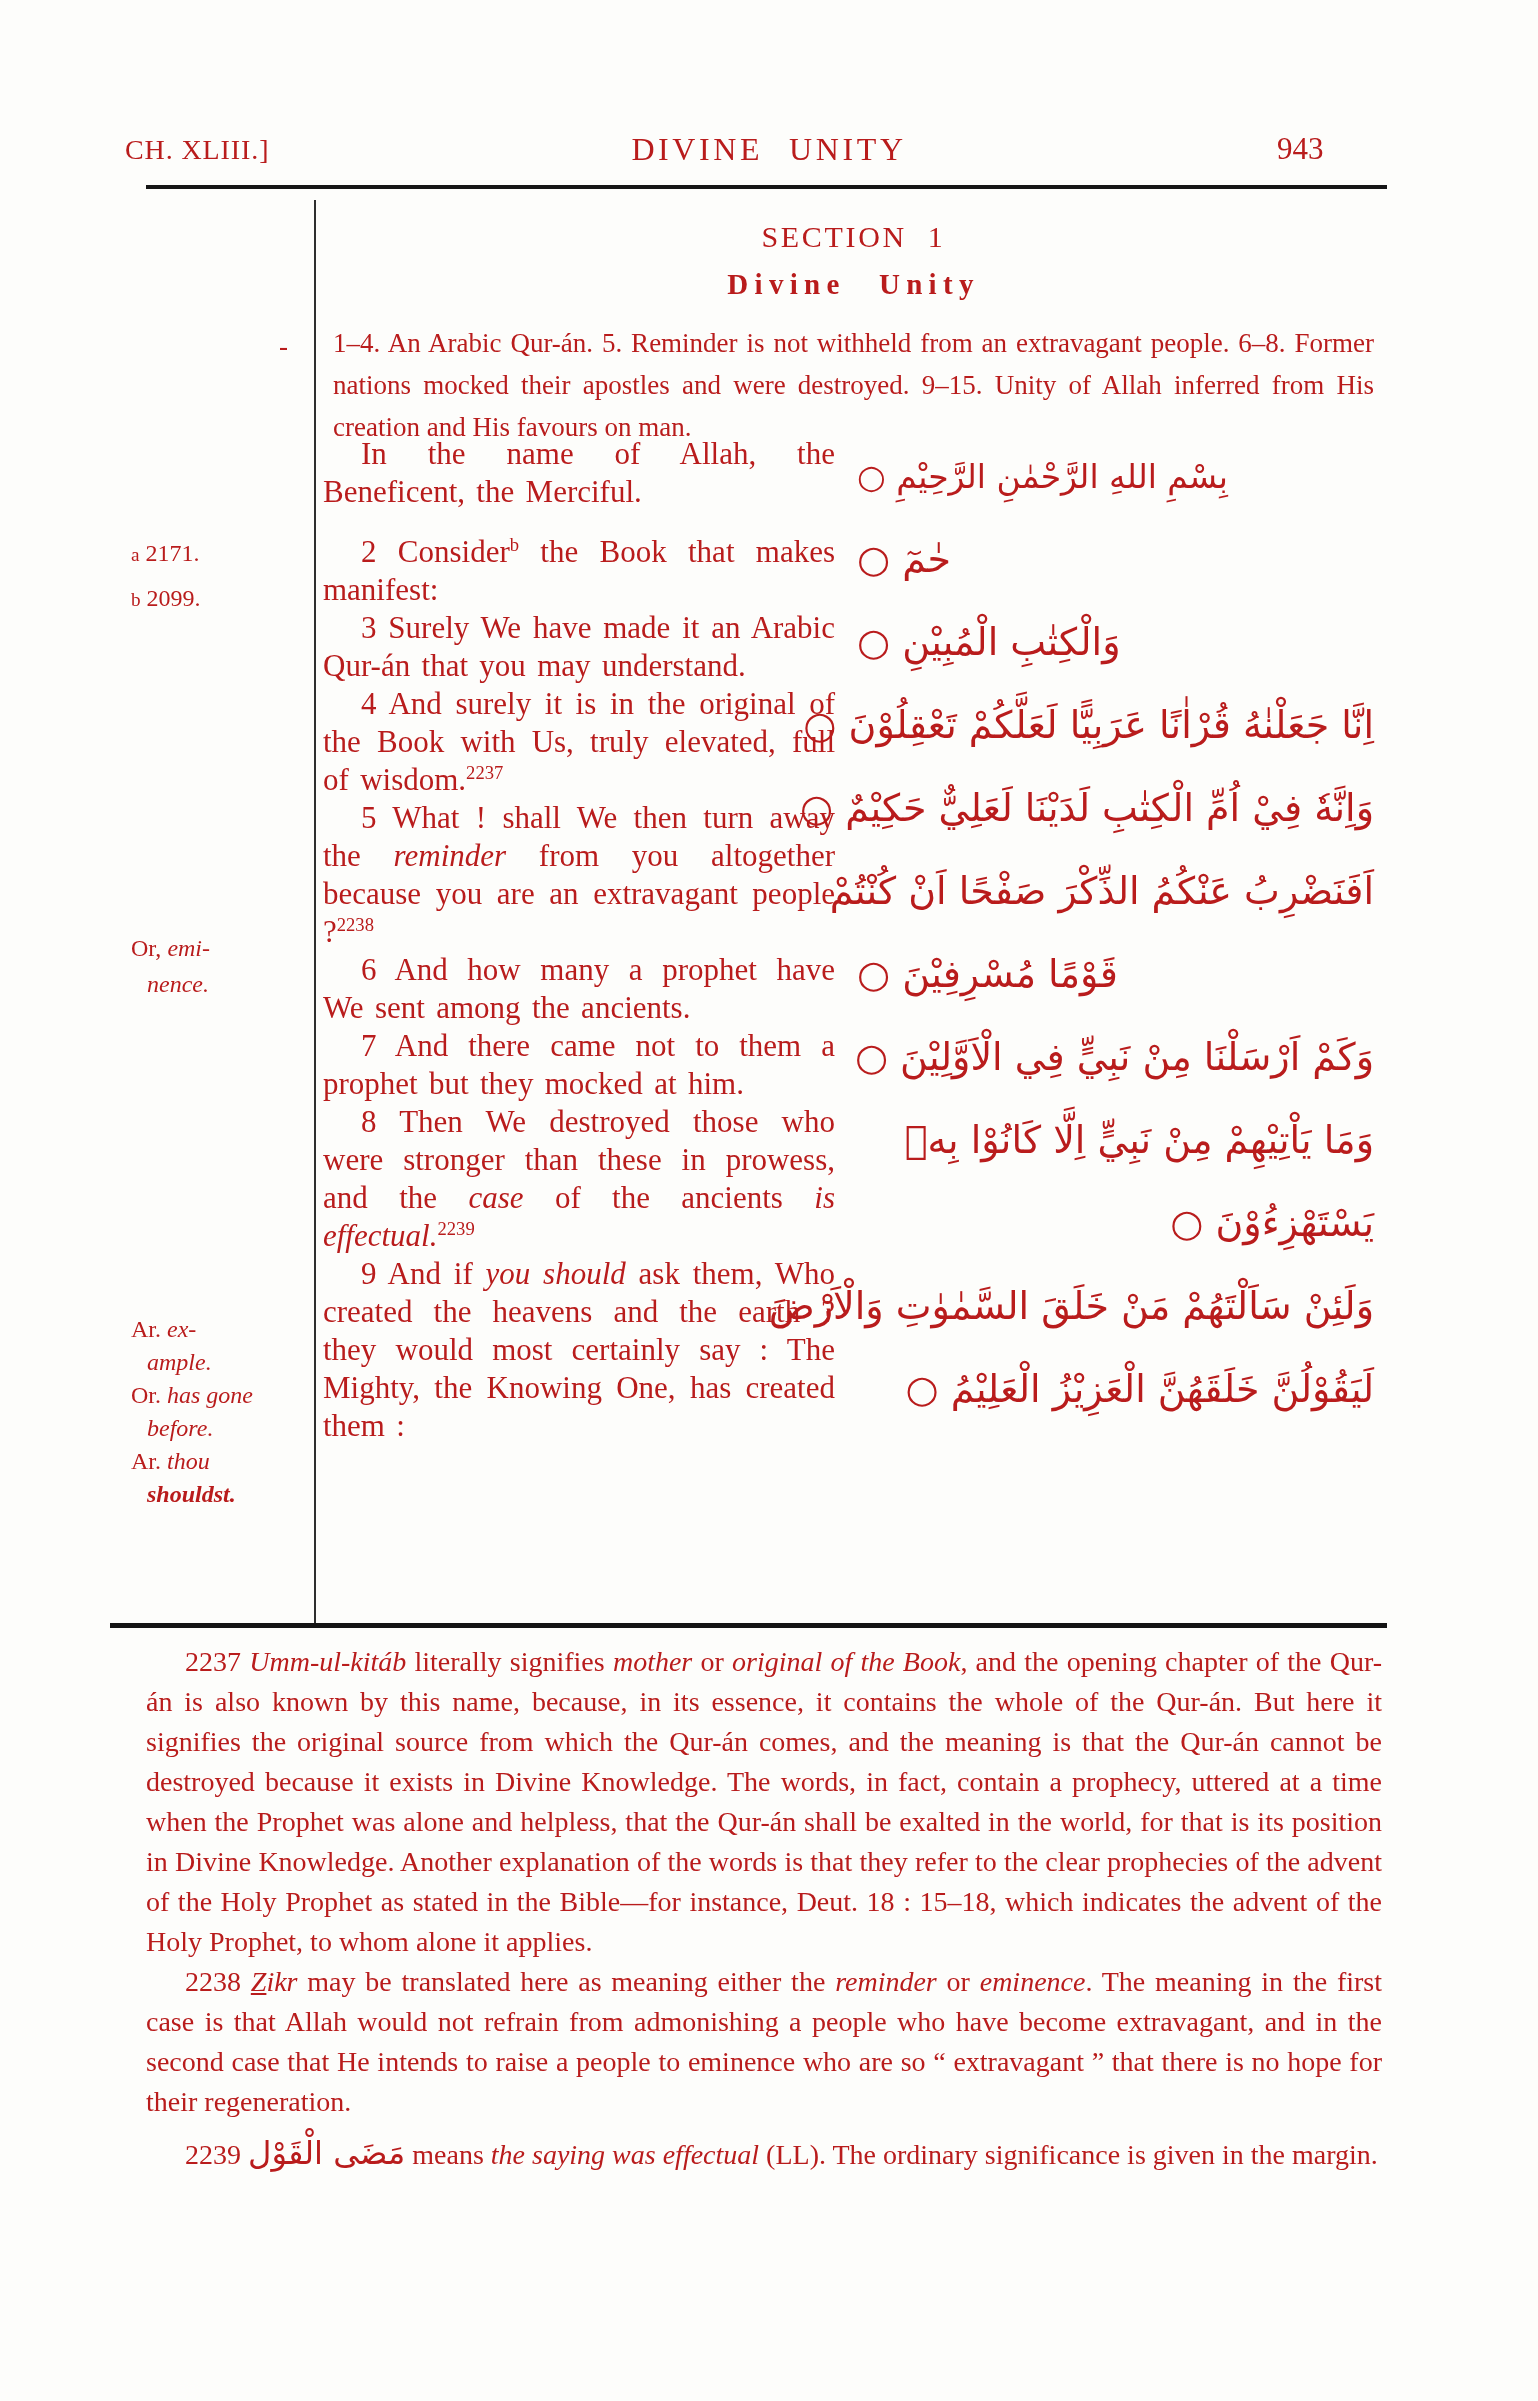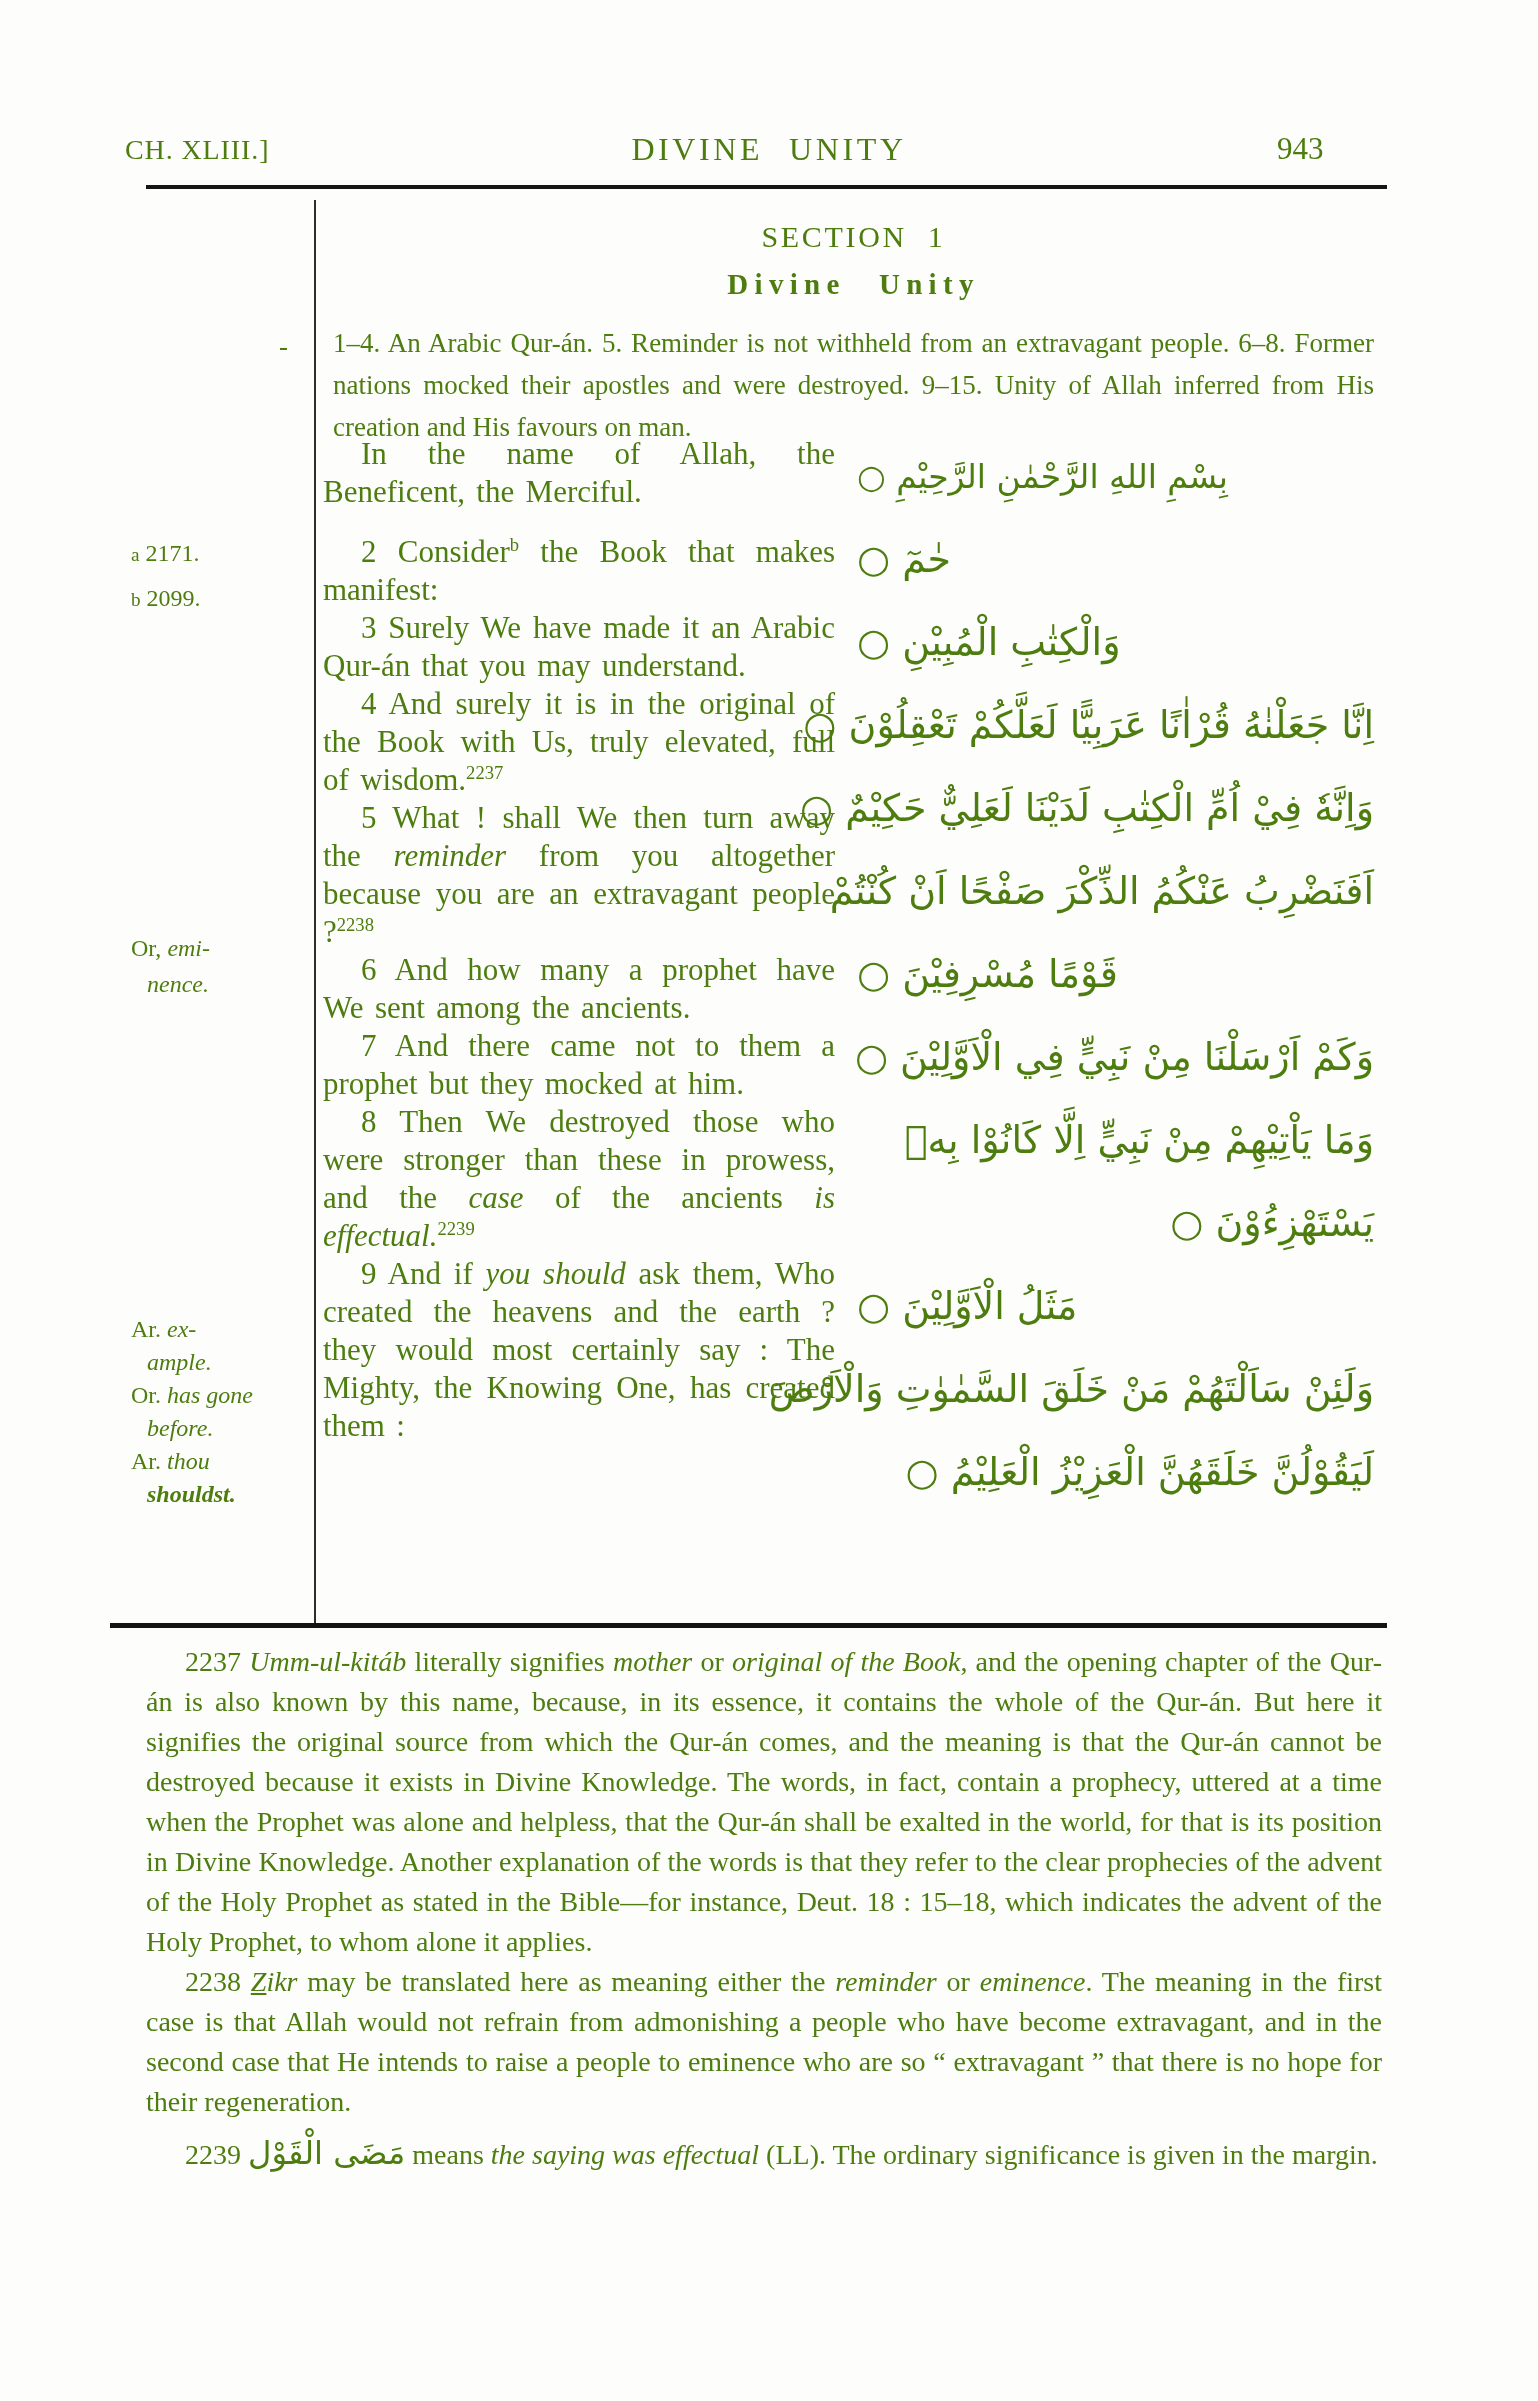--- a/index.html
+++ b/index.html
@@ -1,18 +1,18 @@
 <!DOCTYPE html>
 <html style="font-size:14.3px"><head>
 <meta charset="utf-8">
 <style>
   html,body{margin:0;padding:0;background:#ffffff;}
   .page{
     position:relative;width:1538px;height:2401px;background:#fdfdfb;
-    font-family:"Liberation Serif",serif;color:#4d7c0f;overflow:hidden;
+    font-family:"Liberation Serif",serif;color:#b91c1c;overflow:hidden;
   }
   .chapter{position:absolute;left:125px;top:134px;font-size:28px;letter-spacing:0.9px;}
   .title{position:absolute;left:0;top:131px;width:1538px;text-align:center;font-size:32px;letter-spacing:3.6px;word-spacing:14.3px;}
   .pageno{position:absolute;left:1277px;top:131px;font-size:31px;}
   .header-rule{position:absolute;left:146px;top:185px;width:1241px;height:3.6px;background:#161616;}
   .divider{position:absolute;left:314px;top:200px;width:1.8px;height:1424px;background:#2e2e2e;}
   .section-label{position:absolute;left:331px;top:220px;width:1045px;text-align:center;font-size:30px;letter-spacing:2.7px;word-spacing:10.7px;}
   .section-title{position:absolute;left:331px;top:268px;width:1045px;text-align:center;font-size:29px;font-weight:bold;letter-spacing:6.3px;word-spacing:19.7px;}
   .stray{position:absolute;left:279px;top:331px;font-size:27px;}
   .summary{position:absolute;left:333px;top:322px;width:1041px;font-size:27px;line-height:42px;text-align:justify;}
@@ -75,21 +75,20 @@
     <div class="aline c sm">بِسْمِ اللهِ الرَّحْمٰنِ الرَّحِيْمِ ○</div>
     <div class="aline c">حٰمٓ ○</div>
     <div class="aline c">وَالْكِتٰبِ الْمُبِيْنِ ○</div>
     <div class="aline r">اِنَّا جَعَلْنٰهُ قُرْاٰنًا عَرَبِيًّا لَعَلَّكُمْ تَعْقِلُوْنَ ○</div>
     <div class="aline r">وَاِنَّهٗ فِيْ اُمِّ الْكِتٰبِ لَدَيْنَا لَعَلِيٌّ حَكِيْمٌ ○</div>
     <div class="aline r">اَفَنَضْرِبُ عَنْكُمُ الذِّكْرَ صَفْحًا اَنْ كُنْتُمْ</div>
     <div class="aline c">قَوْمًا مُسْرِفِيْنَ ○</div>
     <div class="aline r">وَكَمْ اَرْسَلْنَا مِنْ نَبِيٍّ فِي الْاَوَّلِيْنَ ○</div>
     <div class="aline r">وَمَا يَاْتِيْهِمْ مِنْ نَبِيٍّ اِلَّا كَانُوْا بِهٖ</div>
     <div class="aline r">يَسْتَهْزِءُوْنَ ○</div>
-    <div class="aline c">مَثَلُ الْاَوَّلِيْنَ ○</div>
     <div class="aline r">وَلَئِنْ سَاَلْتَهُمْ مَنْ خَلَقَ السَّمٰوٰتِ وَالْاَرْضَ</div>
     <div class="aline r">لَيَقُوْلُنَّ خَلَقَهُنَّ الْعَزِيْزُ الْعَلِيْمُ ○</div>
   </div>
 
   <div class="margin-note mn-a"><span class="seg-ref">a</span><span class="seg-n"> 2171.</span></div>
   <div class="margin-note mn-b"><span class="seg-ref">b</span><span class="seg-n"> 2099.</span></div>
 
   <div class="margin-note mn-or">
     <div><span class="seg-n">Or, </span><span class="seg-i">emi-</span></div>
     <div class="mn-indent"><span class="seg-i">nence.</span></div>

